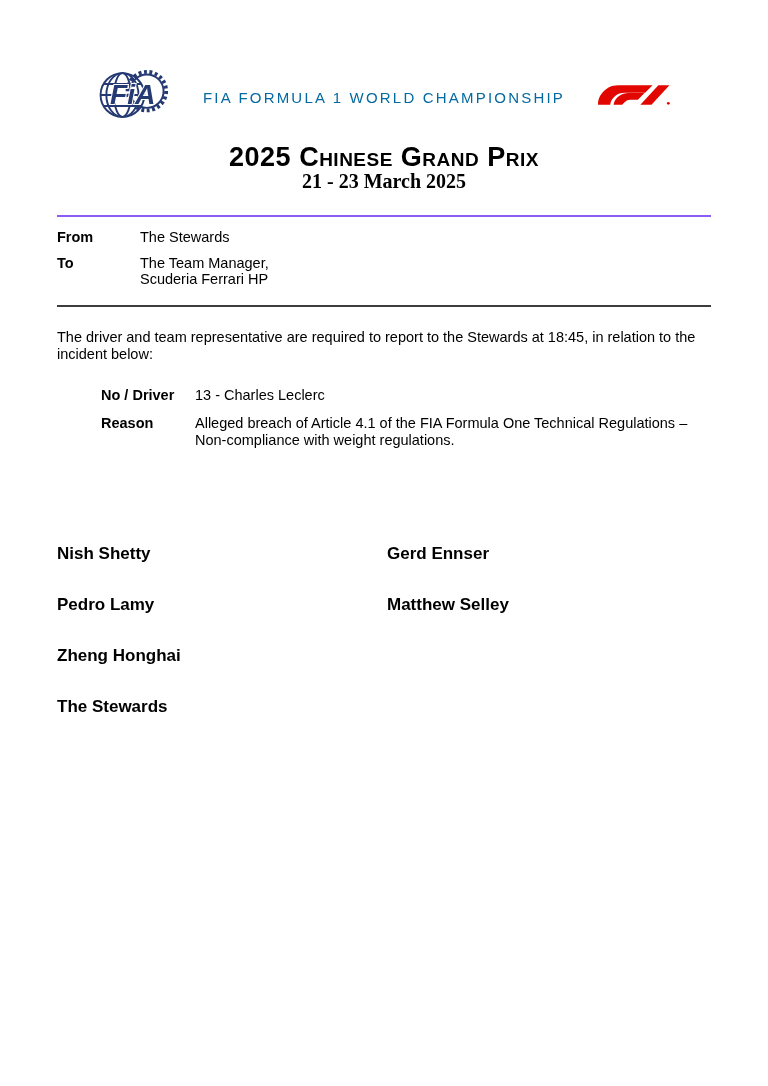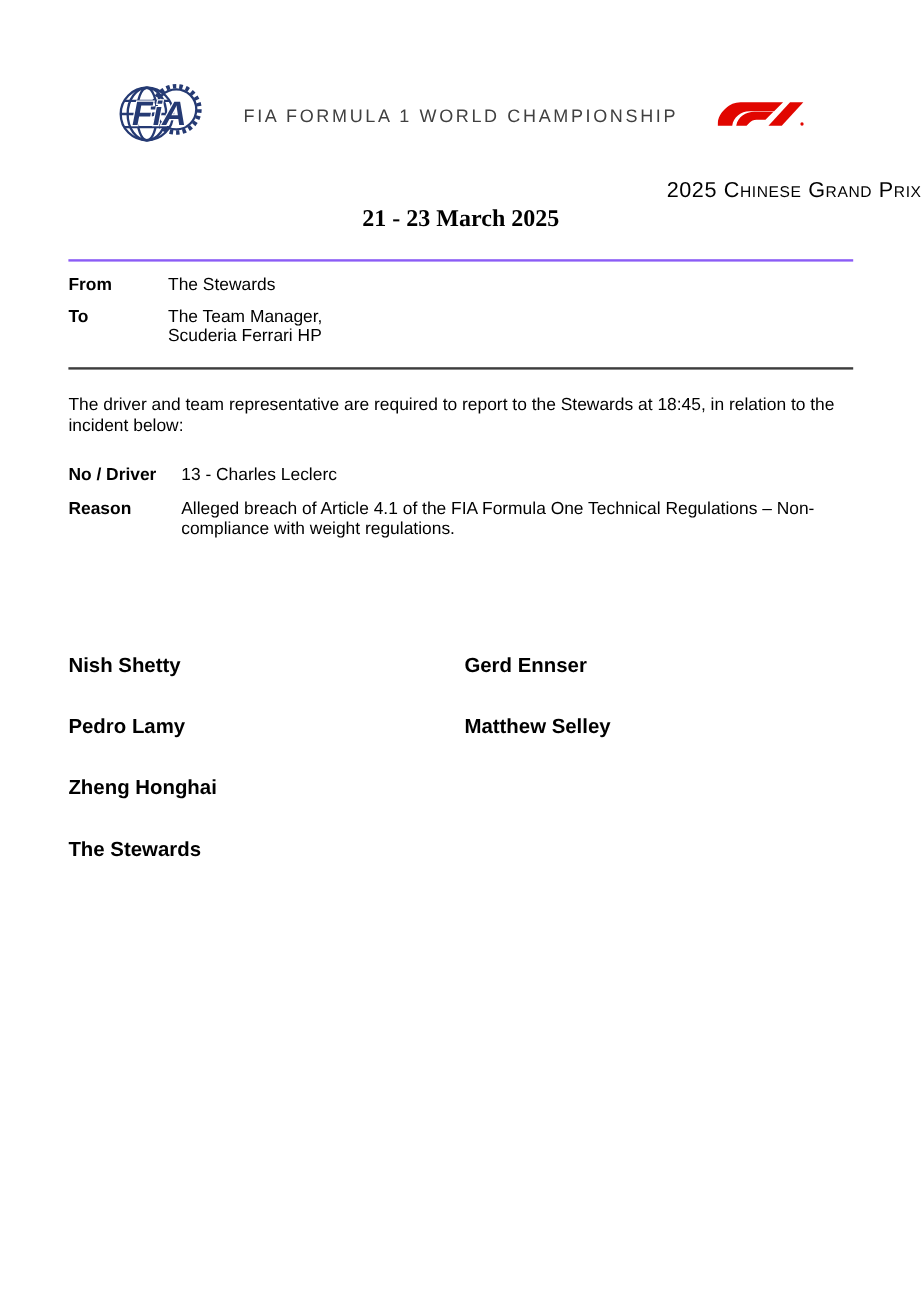--- a/index.html
+++ b/index.html
@@ -17,35 +17,34 @@
   
   .header {
     display: flex;
     align-items: center;
     justify-content: space-between;
     padding: 64px 98px 0 98px;
   }
   .championship {
     font-size: 15px;
     letter-spacing: 2.2px;
-    color: #404040;
+    color: #0369a1;
     white-space: nowrap;
     font-weight: 400;
   }
 
   
   .title-block { text-align: center; margin-top: 12px; }
   .event-title {
     margin: 0;
-    font-size: 18px;
-    font-weight: normal;
+    font-size: 27px;
+    font-weight: bold;
     font-variant: small-caps;
     letter-spacing: 0.5px;
     line-height: 30px;
-    text-align: right;
   }
   .event-dates {
     font-size: 20px;
     font-weight: bold;
     line-height: 19px;
     font-family: Liberation Serif, serif;
   }
 
   
   .meta {
@@ -72,21 +71,21 @@
     font-size: 14.5px;
     line-height: 17px;
   }
   .kv {
     display: flex;
     margin: 24px 57px 0 57px;
     font-size: 14.5px;
     line-height: 17px;
   }
   .kv.reason-row { margin-top: 11px; }
-  .kv-label { font-weight: bold; width: 94px; flex-shrink: 0; }
+  .kv-label { font-weight: bold; width: 94px; flex-shrink: 0; margin-left: 44px; }
   .kv-value { flex: 1; }
 
   
   .signatures {
     margin: 97px 57px 0 57px;
     display: grid;
     grid-template-columns: 330px 1fr;
     row-gap: 36px;
     font-size: 17px;
     line-height: 15px;

